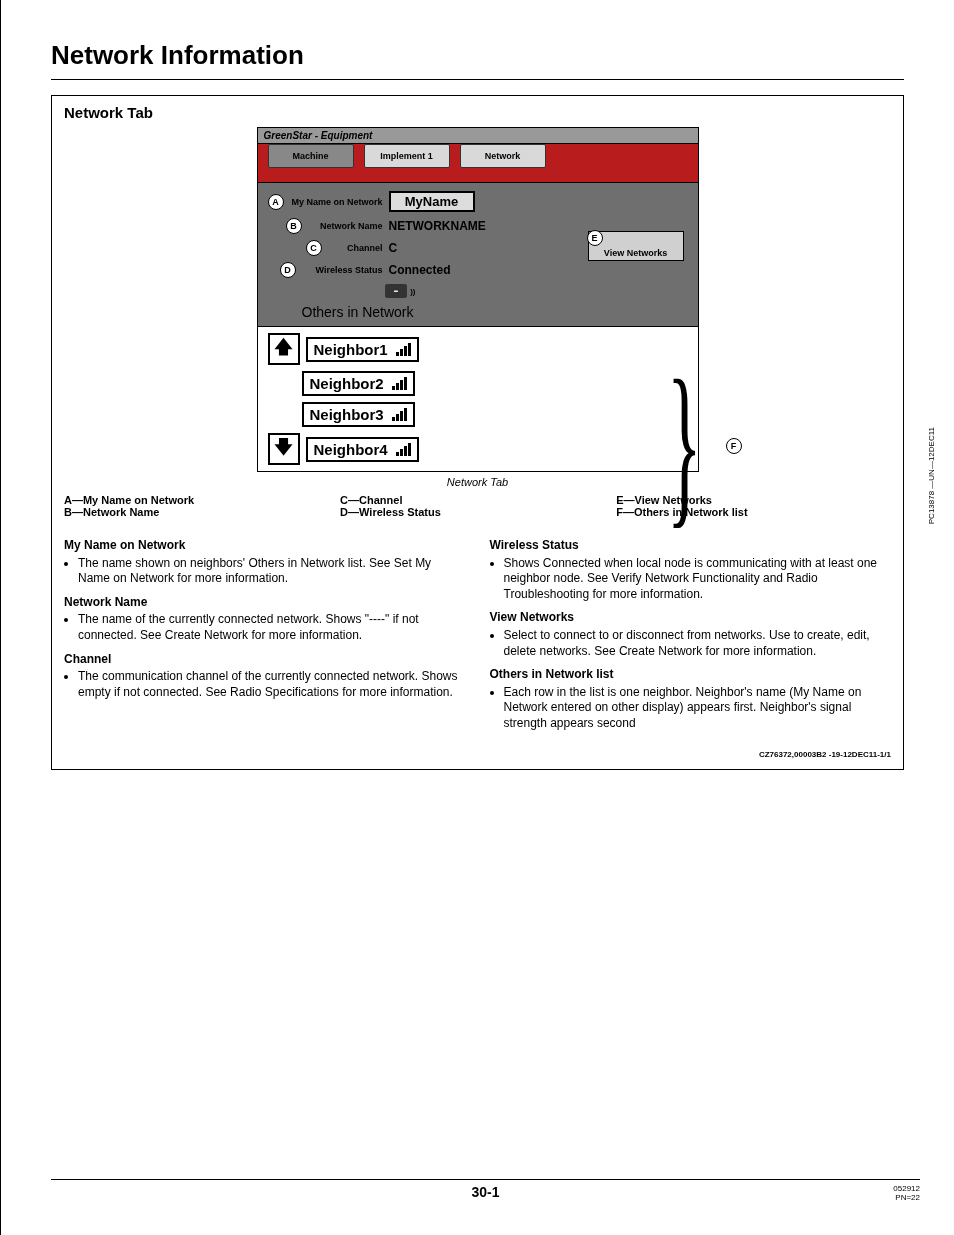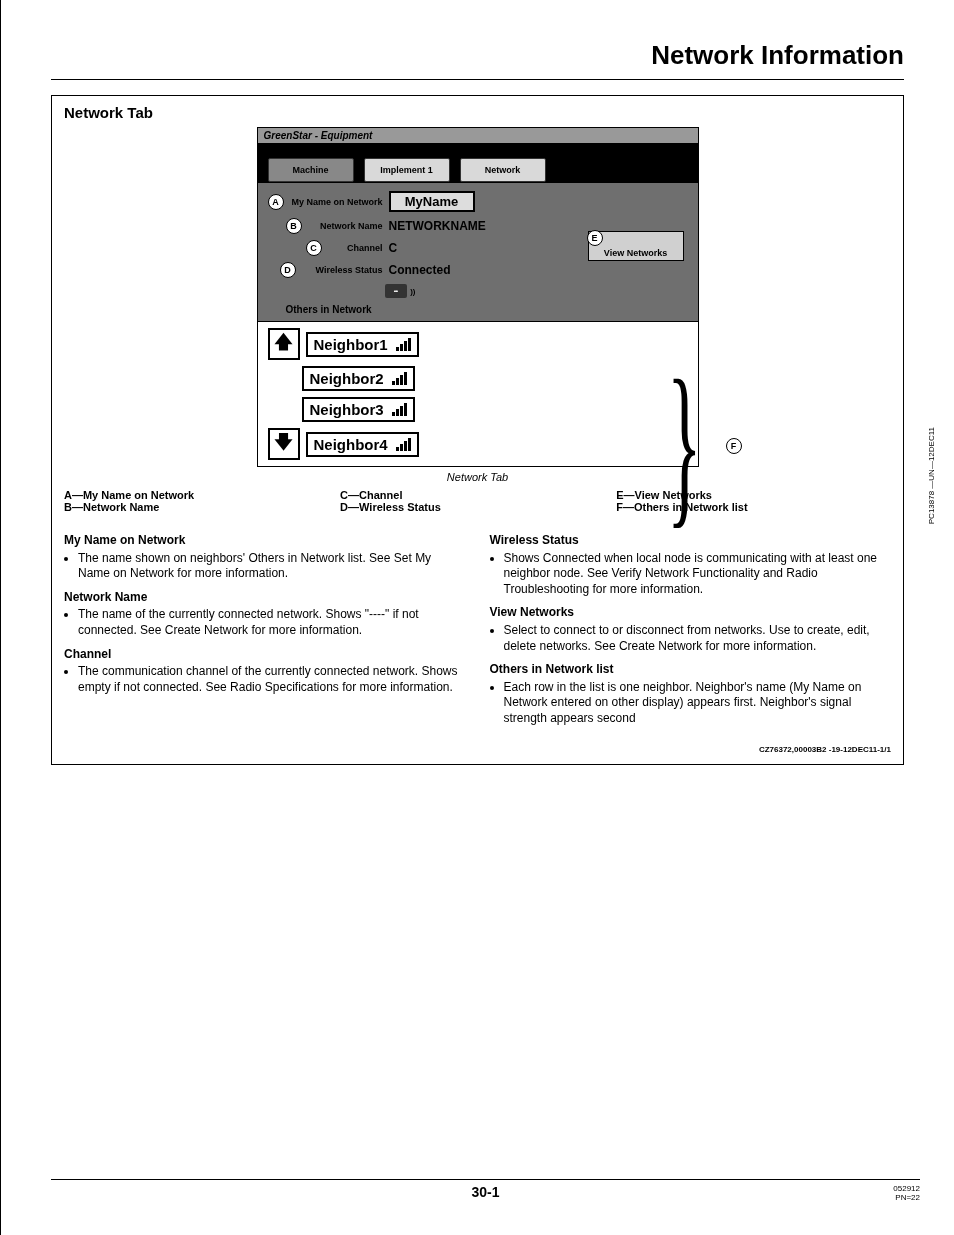--- a/index.html
+++ b/index.html
@@ -11,21 +11,21 @@
   }
   .page {
     width: 954px;
     height: 1235px;
     position: relative;
     border-left: 1px solid #000;
     box-sizing: border-box;
     padding: 30px 50px 0 50px;
   }
   h1.page-title {
-    text-align: right;
+    text-align: left;
     font-size: 26px;
     font-weight: bold;
     margin: 10px 0 8px 0;
   }
   .title-underline {
     border-top: 1px solid #000;
     margin-bottom: 15px;
   }
   .section-box {
     border: 0.5px solid #000;
@@ -55,23 +55,23 @@
   .device-header {
     background: #999;
     font-size: 10px;
     font-style: italic;
     font-weight: bold;
     padding: 2px 6px;
     border-bottom: 1px solid #000;
   }
   .tabbar {
     height: 38px;
-    background: #000000;
-    display: flex;
-    align-items: flex-end;
+    background: #b91c1c;
+    display: flex;
+    align-items: flex-start;
     gap: 10px;
     padding-left: 10px;
     border-bottom: 1px solid #000;
   }
   .tab {
     background: #d9d9d9;
     border: 1px solid #333;
     border-radius: 2px;
     font-size: 9px;
     font-weight: bold;
@@ -167,24 +167,24 @@
     letter-spacing: -1px;
   }
   .wifi-icon::after {
     content: "))";
     position: absolute;
     right: -9px;
     color: #000;
     font-size: 8px;
   }
   .others-label {
-    font-size: 10px;
-    font-weight: bold;
+    font-size: 14px;
+    font-weight: normal;
     margin-top: 2px;
-    margin-left: 18px;
+    margin-left: 34px;
   }
   .list-area {
     background: #fff;
     padding: 6px 10px;
   }
   .list-row {
     display: flex;
     align-items: center;
     margin-bottom: 6px;
   }

